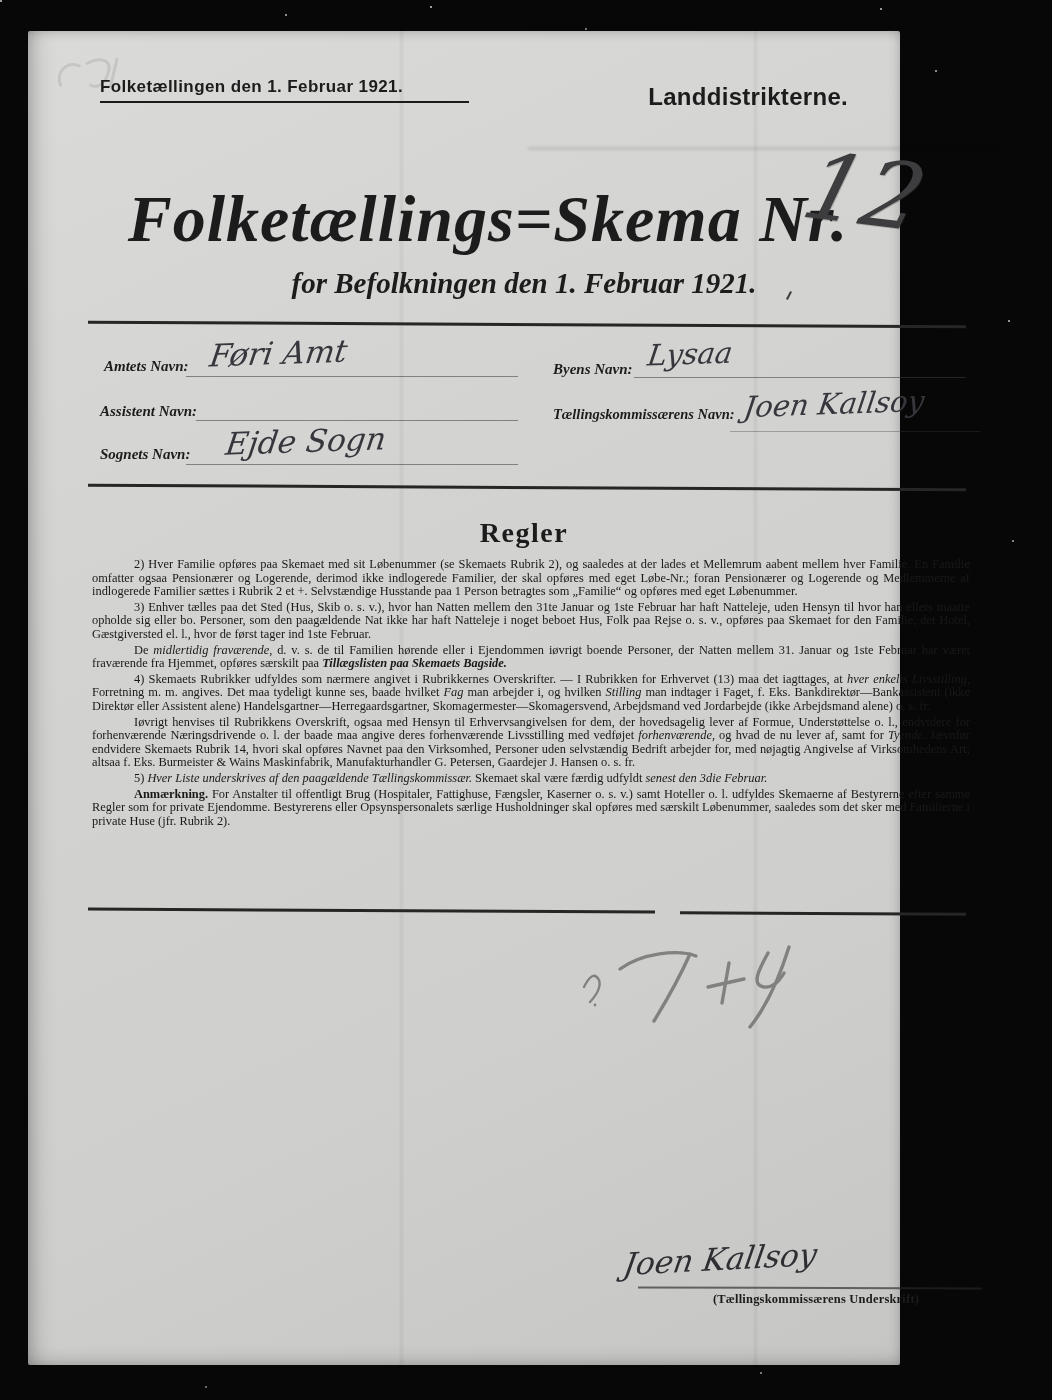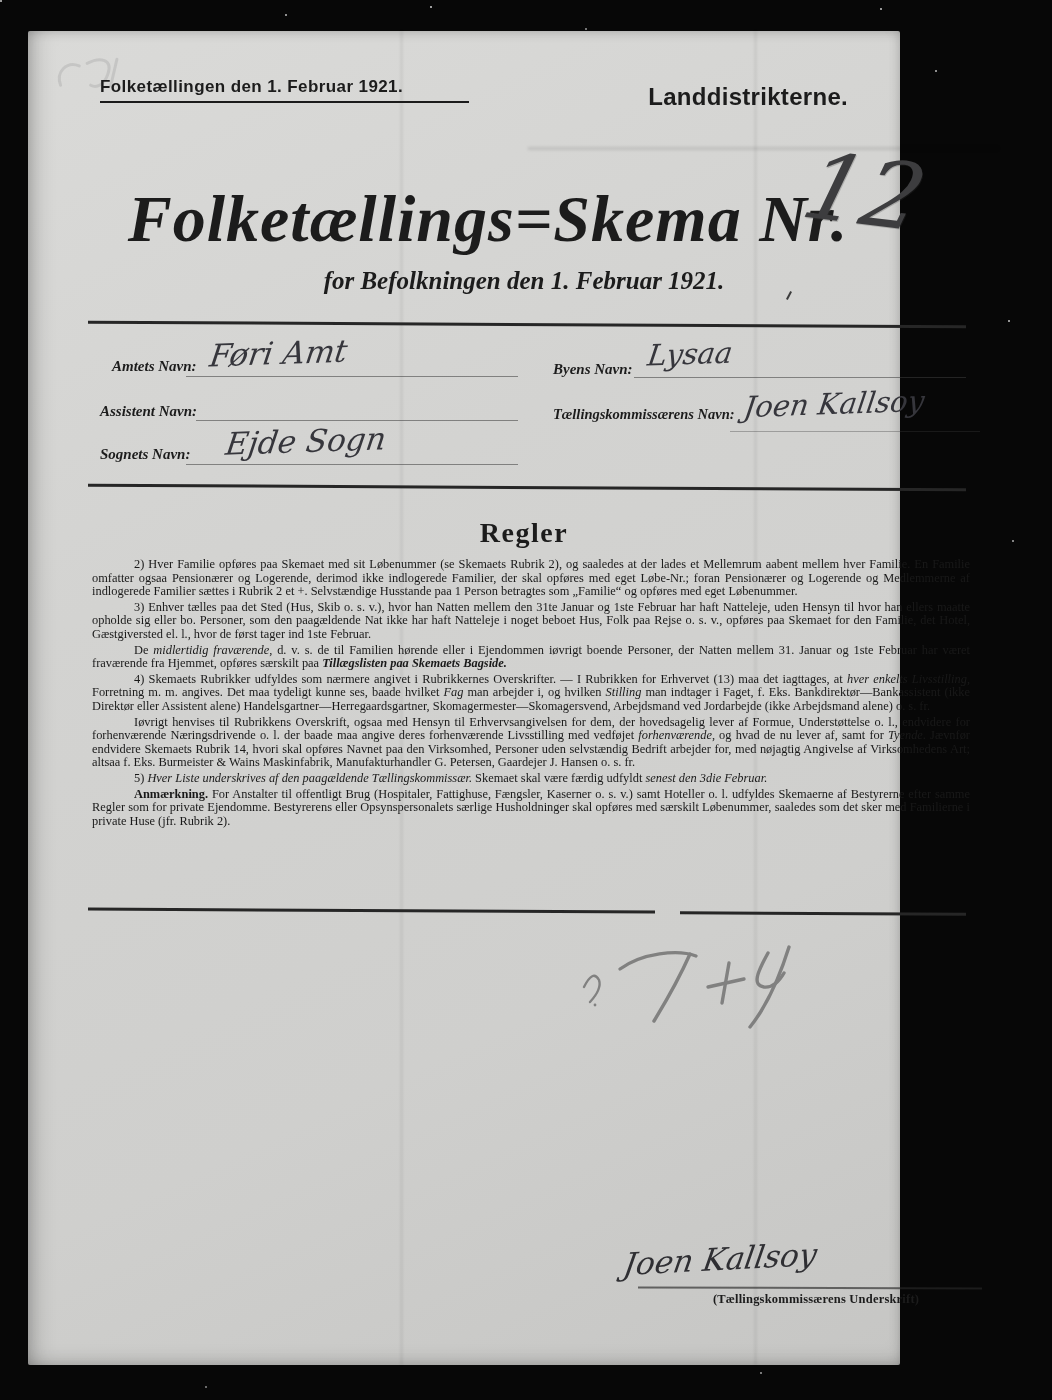--- a/index.html
+++ b/index.html
@@ -20,21 +20,21 @@
   .sans{font-family:"Liberation Sans",sans-serif;}
   .header-left{left:72px;top:46px;font-size:17px;font-weight:bold;letter-spacing:.4px;
     border-bottom:2.5px solid #1b1b1b;padding:0 66px 4px 0;}
   .header-right{right:52px;top:52px;font-size:24px;font-weight:bold;letter-spacing:.3px;}
   .smudge{left:500px;top:116px;width:470px;height:3px;background:rgba(0,0,0,.10);filter:blur(1.4px);}
   .title-row{left:0;top:150px;width:920px;text-align:center;font-size:66px;font-weight:bold;
     font-style:italic;letter-spacing:1px;white-space:nowrap;}
   .hand{font-family:"DejaVu Serif",serif;font-style:italic;color:#36363c;}
   .hand-number{left:778px;top:108px;font-size:92px;transform:rotate(7deg) skewX(-8deg);
     color:#3d3d3f;text-shadow:1px 1px 0 rgba(60,60,60,.25);}
-  .subtitle{left:0;top:236px;width:992px;text-align:center;font-size:25px;font-weight:bold;font-style:italic;}
+  .subtitle{left:0;top:236px;width:992px;text-align:center;font-size:29px;font-weight:bold;font-style:italic;}
   .tick{left:760px;top:260px;width:2px;height:9px;background:#3c3c3c;transform:rotate(28deg);}
   .hrule{position:absolute;background:#262626;height:3px;transform:rotate(.3deg);}
   .field-label{font-size:15px;font-weight:bold;font-style:italic;white-space:nowrap;}
   .field-line{position:absolute;height:1px;background:rgba(60,60,60,.55);}
   .hw-val{white-space:nowrap;transform:rotate(-2deg) skewX(-10deg);}
   .regler{left:0;top:486px;width:992px;text-align:center;font-size:28px;font-weight:bold;letter-spacing:1.5px;}
   .rules{left:64px;top:527px;width:878px;font-size:12.4px;line-height:13.6px;color:#191919;}
   .rules p{margin:0 0 2px 0;text-align:justify;text-indent:42px;}
   .sig-line{left:610px;top:1256px;width:344px;height:1.5px;background:rgba(40,40,40,.65);transform:rotate(.2deg);}
   .sig-name{left:596px;top:1210px;font-size:31px;transform:rotate(-3deg) skewX(-12deg);color:#2f2f33;}
@@ -59,21 +59,21 @@
     <div class="abs ink sans header-right">Landdistrikterne.</div>
     <div class="abs smudge"></div>
 
     <div class="abs ink title-row">Folketællings=Skema Nr.</div>
     <div class="abs hand hand-number">12</div>
     <div class="abs ink subtitle">for Befolkningen den 1. Februar 1921.</div>
     <div class="abs tick"></div>
 
     <div class="hrule" style="left:60px;top:292px;width:878px;"></div>
 
-    <div class="abs ink field-label" style="left:84px;top:327px;">Amtets Navn:</div>
+    <div class="abs ink field-label" style="left:76px;top:327px;">Amtets Navn:</div>
     <div class="field-line" style="left:158px;top:345px;width:332px;"></div>
     <div class="abs hand hw-val" style="left:182px;top:304px;font-size:31px;">Føri Amt</div>
 
     <div class="abs ink field-label" style="left:72px;top:372px;">Assistent Navn:</div>
     <div class="field-line" style="left:168px;top:389px;width:322px;"></div>
     <div class="abs hand hw-val" style="left:200px;top:352px;font-size:28px;"></div>
 
     <div class="abs ink field-label" style="left:72px;top:415px;">Sognets Navn:</div>
     <div class="field-line" style="left:158px;top:433px;width:332px;"></div>
     <div class="abs hand hw-val" style="left:198px;top:392px;font-size:31px;">Ejde Sogn</div>

